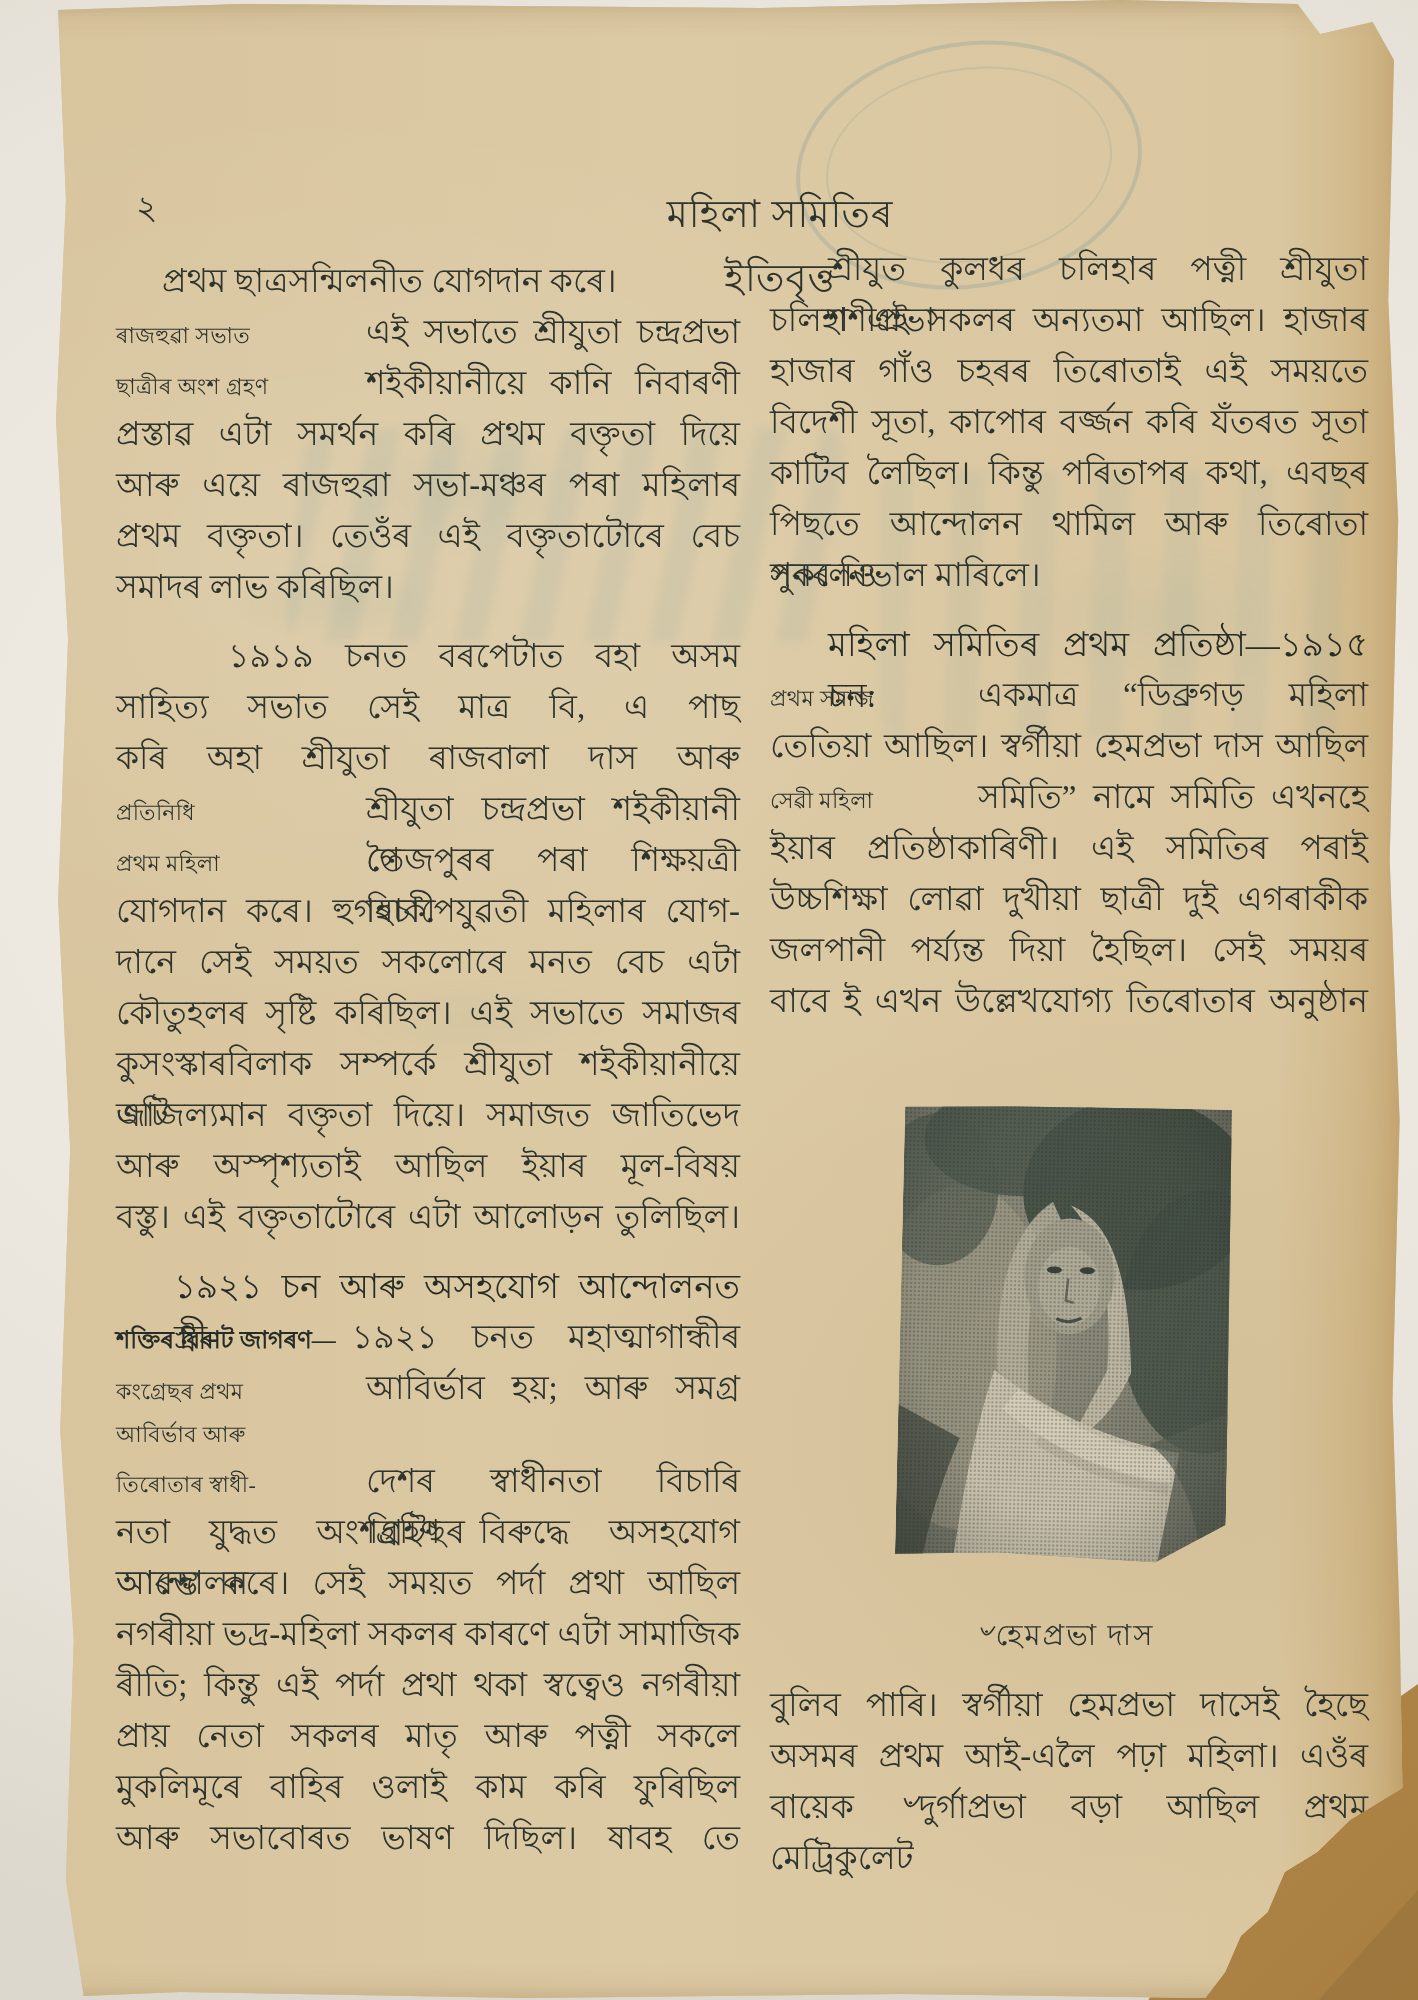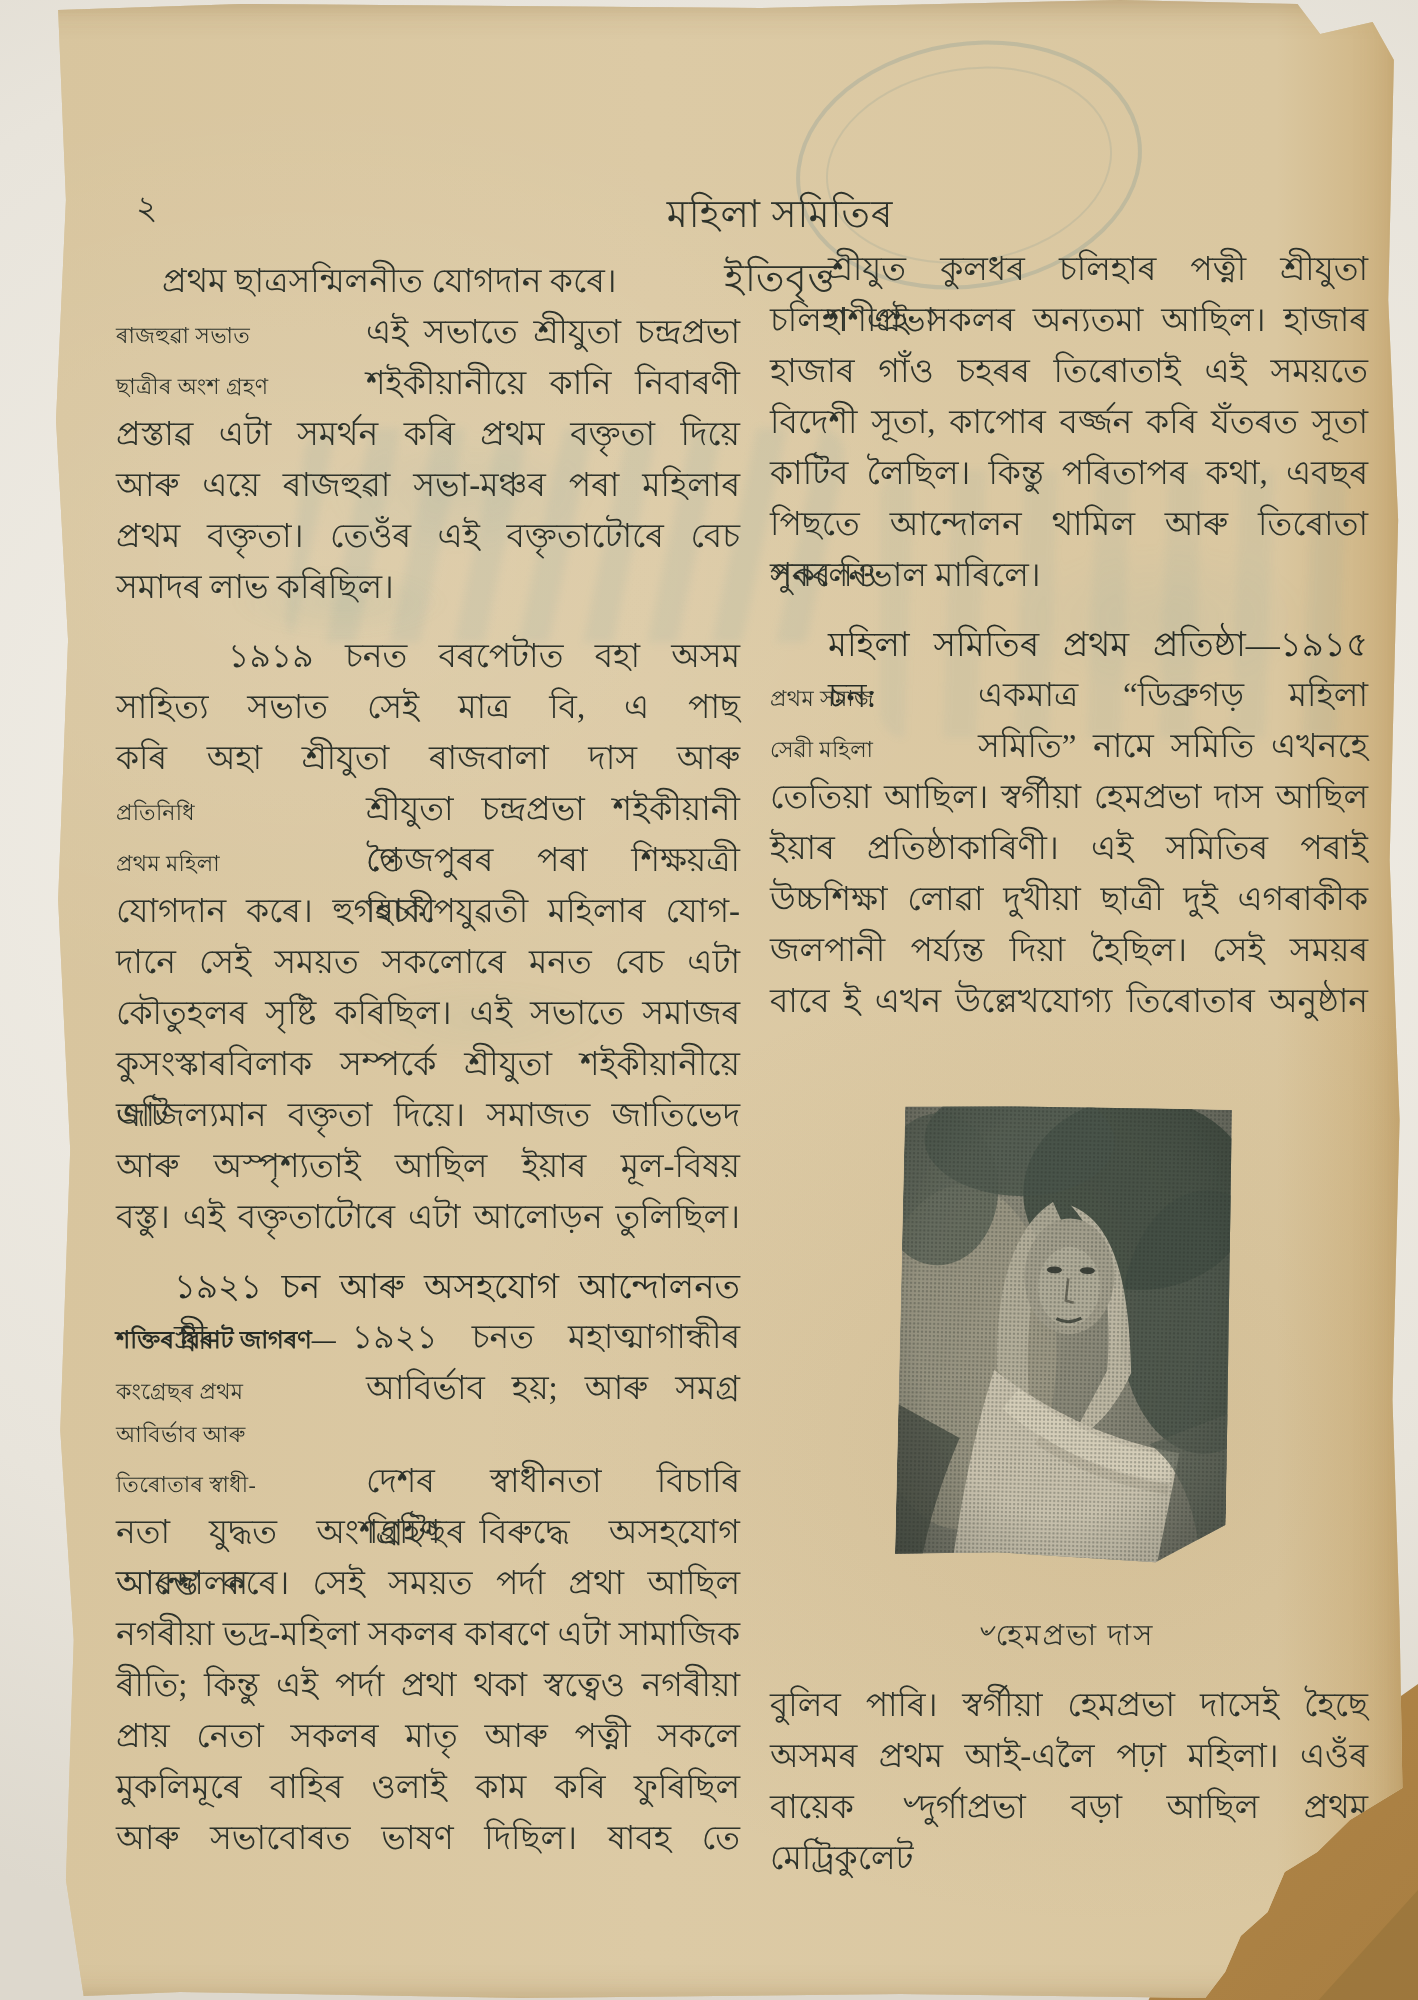--- a/index.html
+++ b/index.html
@@ -218,25 +218,25 @@
           <span class="txt">পুনৰ নিভাল মাৰিলে।</span>
         </div>
         <div class="tline bold ind2 j gap">
           <span class="txt">মহিলা সমিতিৰ প্রথম প্রতিষ্ঠা—১৯১৫ চন:</span>
         </div>
         <div class="tline j">
           <span class="mnote">প্রথম সমাজ</span>
           <span class="txt">একমাত্র “ডিব্রুগড় মহিলা</span>
         </div>
         <div class="tline j">
+          <span class="txt">তেতিয়া আছিল। স্বর্গীয়া হেমপ্রভা দাস আছিল</span>
+        </div>
+        <div class="tline j">
           <span class="mnote">সেৱী মহিলা</span>
           <span class="txt">সমিতি” নামে সমিতি এখনহে</span>
-        </div>
-        <div class="tline j">
-          <span class="txt">তেতিয়া আছিল। স্বর্গীয়া হেমপ্রভা দাস আছিল</span>
         </div>
         <div class="tline j">
           <span class="txt">ইয়াৰ প্রতিষ্ঠাকাৰিণী। এই সমিতিৰ পৰাই</span>
         </div>
         <div class="tline j">
           <span class="txt">উচ্চশিক্ষা লোৱা দুখীয়া ছাত্রী দুই এগৰাকীক</span>
         </div>
         <div class="tline j">
           <span class="txt">জলপানী পর্য্যন্ত দিয়া হৈছিল। সেই সময়ৰ</span>
         </div>

